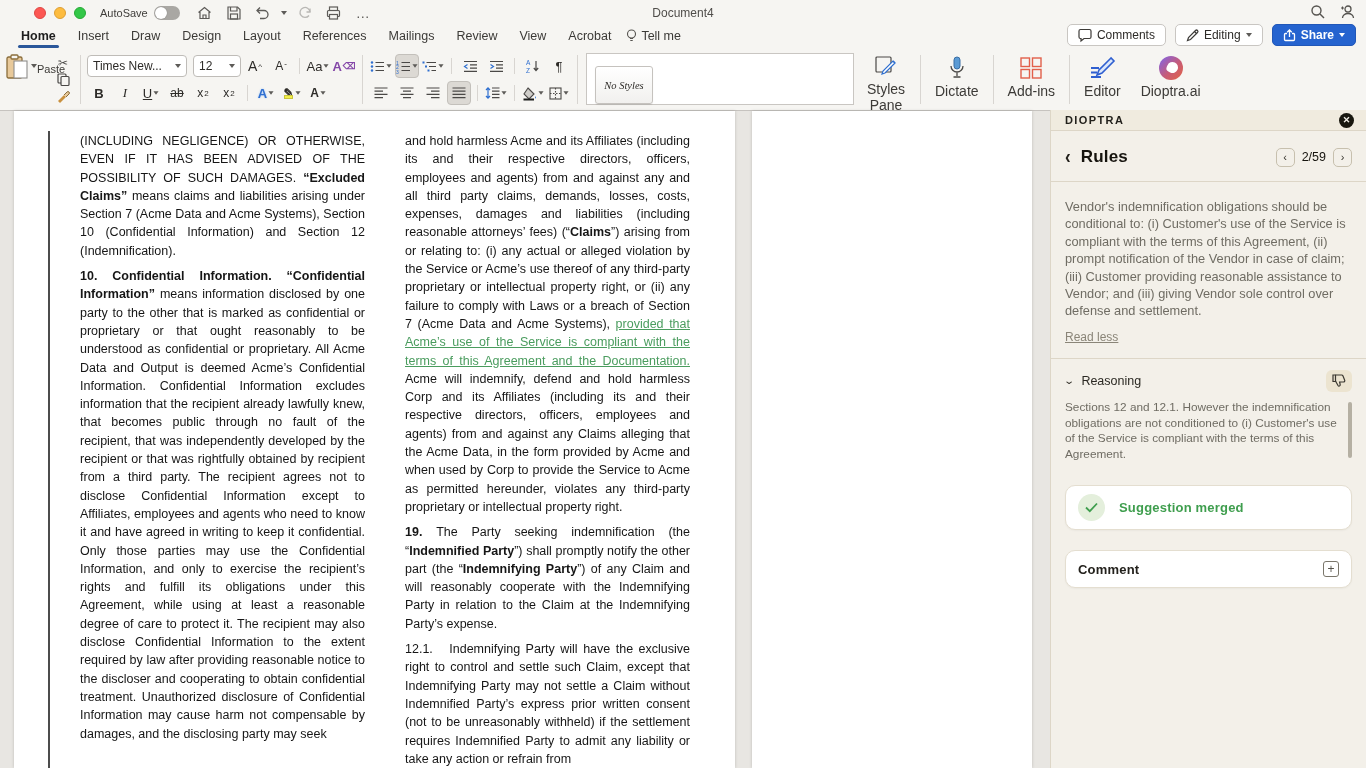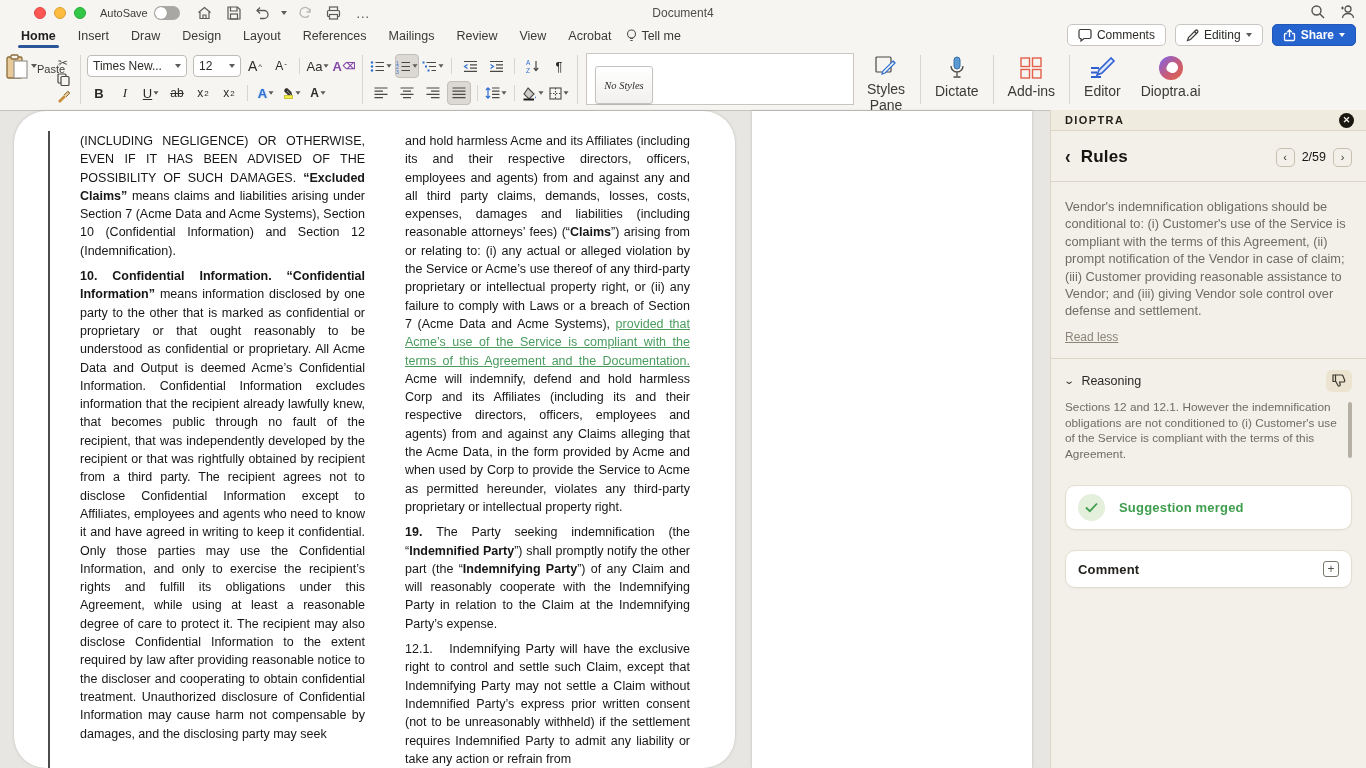--- a/index.html
+++ b/index.html
@@ -56,21 +56,21 @@
   .fc-a{position:relative; font-weight:bold; font-size:12px;}
   .styles-gallery { width:268px; height:52px; background:#fff; border:1px solid #c9c6c2; border-radius:0; margin:1px 4px 0 2px; display:flex; align-items:flex-end; padding-left:8px; }
   .style-chip { width:58px; height:38px; background:linear-gradient(#ffffff,#f1f0ee); border:1px solid #c5c2be; border-radius:3px; display:flex; align-items:center; justify-content:center; font-family:"Liberation Serif",serif; font-style:italic; font-size:10.5px; color:#2d2b28; box-shadow:0 1px 1px rgba(0,0,0,.08); }
   .big-btn { display:flex; flex-direction:column; align-items:center; justify-content:flex-start; padding:3px 8px 0 8px; font-size:14px; color:#3c3a37; line-height:1.15; text-align:center; }
   .big-btn .ic { height:26px; display:flex; align-items:center; justify-content:center; margin-bottom:2px; }
   .dioptra-logo { width:24px; height:24px; border-radius:50%; background:linear-gradient(135deg,#8a63d8 10%,#c75b77 55%,#e0634a 95%); position:relative; }
   .dioptra-logo::after { content:""; position:absolute; left:8px; top:6px; width:11px; height:11px; background:#fff; border-radius:50% 50% 50% 4px; transform:rotate(25deg); }
 
   
   .docarea { position:absolute; top:111px; left:0; width:1050px; height:657px; background:#e8e6e2; }
-  .page1 { position:absolute; left:14px; top:0; width:721px; height:657px; background:#fff; box-shadow:0 0 3px rgba(0,0,0,.18);border-radius:32px; }
+  .page1 { position:absolute; left:14px; top:0; width:721px; height:657px; background:#fff; box-shadow:0 0 3px rgba(0,0,0,.18); }
   .page2 { position:absolute; left:752px; top:0; width:280px; height:657px; background:#fff; box-shadow:0 0 3px rgba(0,0,0,.18); }
   .changebar { position:absolute; left:34px; top:20px; width:2px; bottom:0; background:#4c4c4c; }
   .cols { position:absolute; left:66px; top:21px; display:flex; gap:40px; height:636px; overflow:hidden; }
   .col { width:285px; }
   .doc p { font-size:12.5px; line-height:18.3px; color:#161616; text-align:justify; margin-bottom:7px; }
   .doc .b { font-weight:bold; }
   .doc .ins { color:#4a9c5e; text-decoration:underline; }
 
   
   .panel { position:absolute; top:110px; right:0; width:316px; height:658px; background:#f3f0e9; border-left:1px solid #ddd6c7; }

